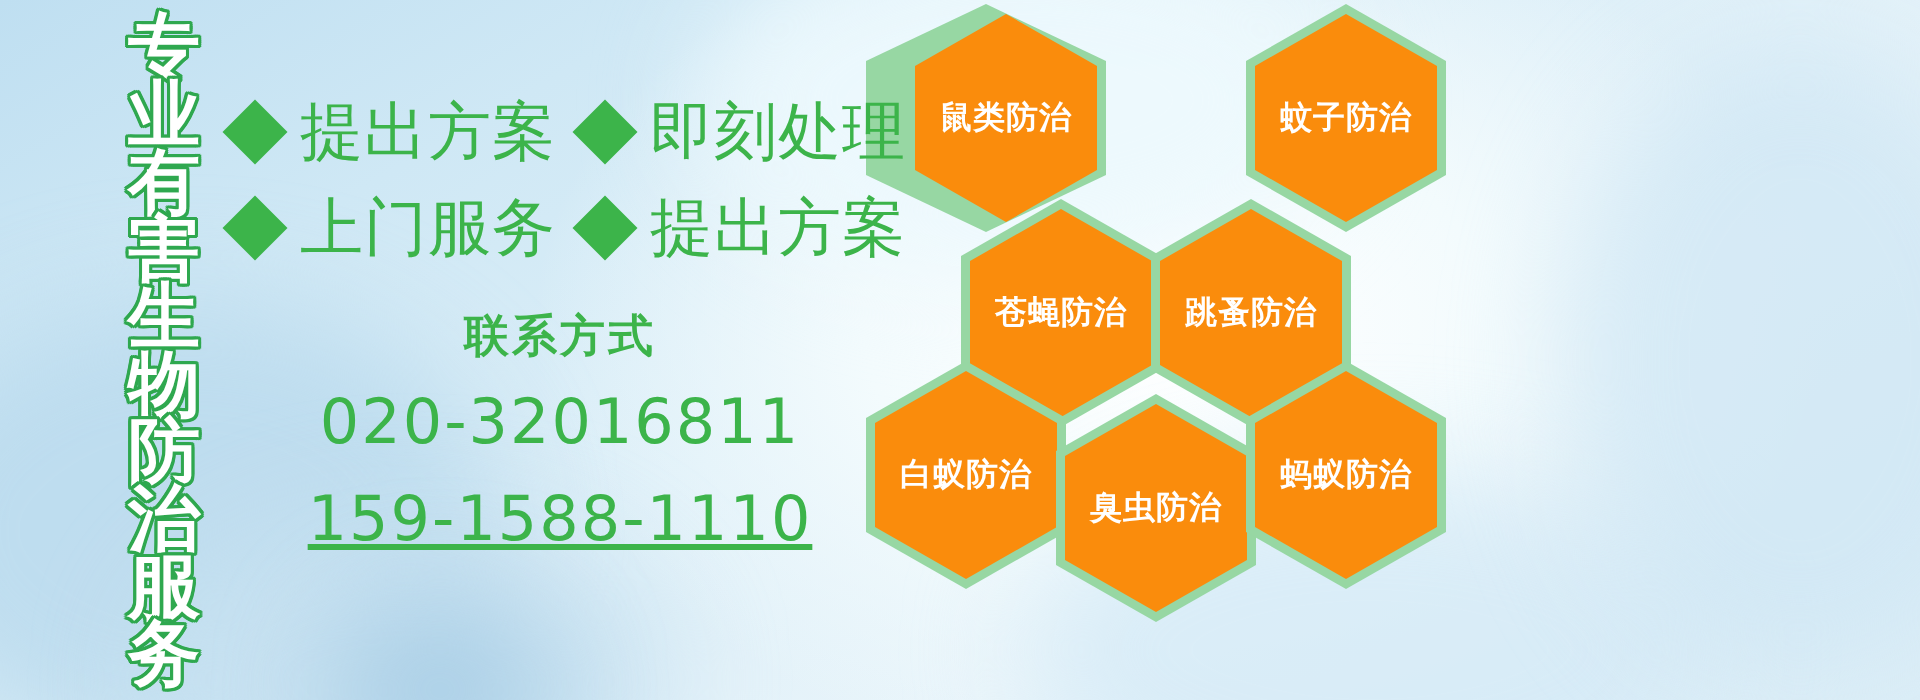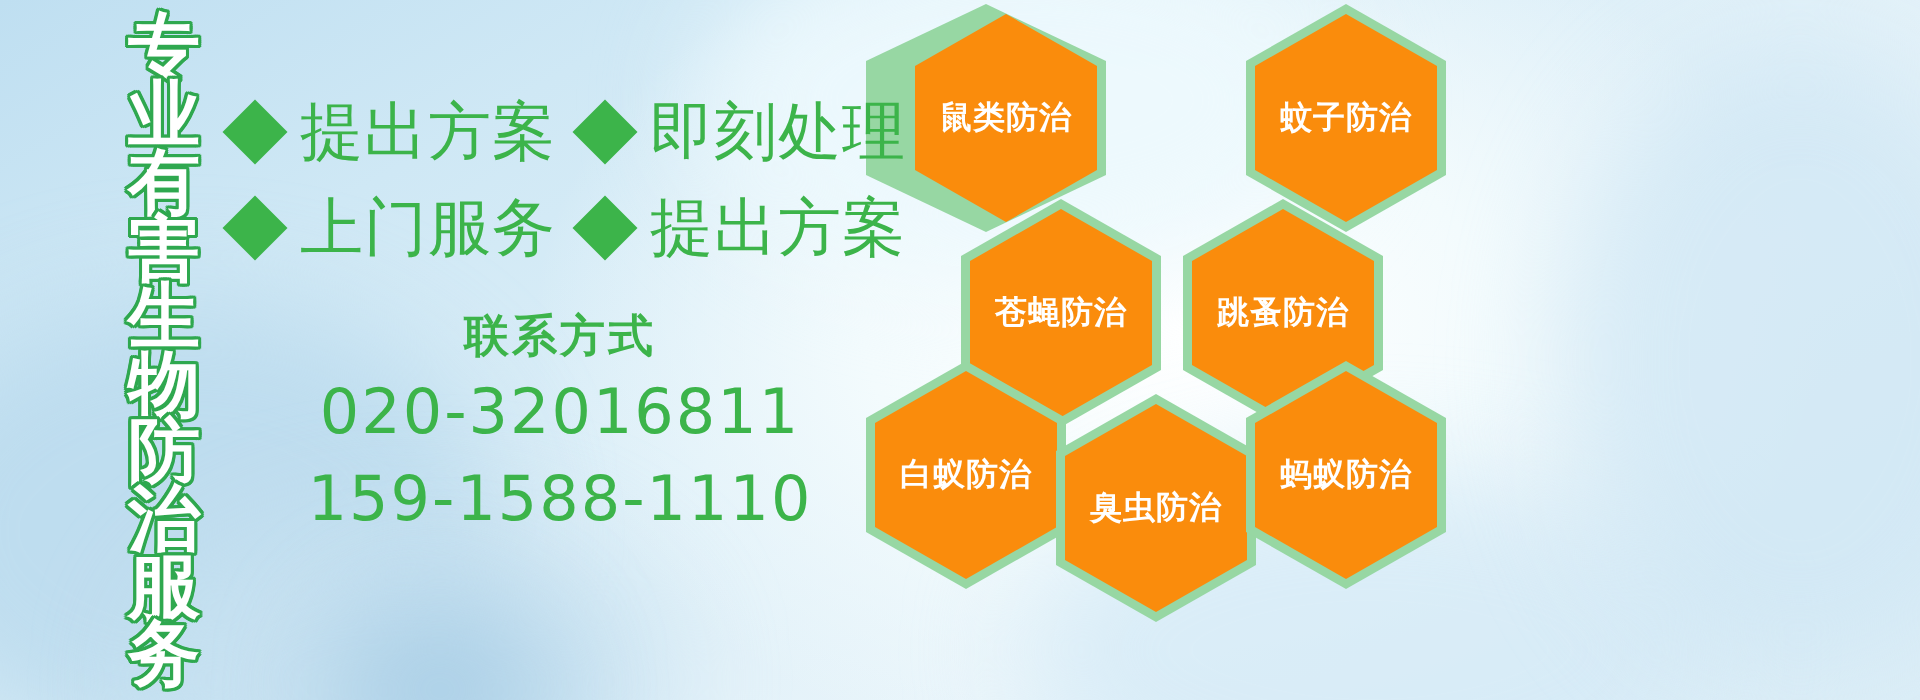--- a/index.html
+++ b/index.html
@@ -110,23 +110,23 @@
     color: #3cb44a;
     letter-spacing: 3px;
     line-height: 1.25;
   }
   .contact-phone {
     font-size: 62px;
     color: #3cb44a;
     letter-spacing: 2px;
     line-height: 1.3;
     font-weight: normal;
-    margin-top: 8px;
-  }
-  .contact-phone.second { margin-top: 6px; }
+    margin-top: 18px;
+  }
+  .contact-phone.second { margin-top: 16px; text-decoration: underline; }
 
   
   .honeycomb {
     position: absolute;
     left: 858px;
     top: -6px;
     width: 600px;
     height: 712px;
     z-index: 5;
   }
@@ -158,21 +158,21 @@
     letter-spacing: 1px;
     white-space: nowrap;
     text-align: center;
   }
 
   
   .hex-r1c1 { left: 8px;   top: 10px; padding-left: 40px; }
   .hex-r1c2 { left: 198px; top: 44px; }
   .hex-r1c3 { left: 388px; top: 10px; }
   .hex-r2c1 { left: 103px; top: 205px; }
-  .hex-r2c2 { left: 293px; top: 205px; margin-left: 32px; }
+  .hex-r2c2 { left: 293px; top: 205px; }
   .hex-r3c1 { left: 8px;   top: 367px; }
   .hex-r3c2 { left: 198px; top: 400px; }
   .hex-r3c3 { left: 388px; top: 367px; }
 </style>
 </head>
 <body>
 
 <div class="banner">
 
   <div class="blob blob-a"></div>

